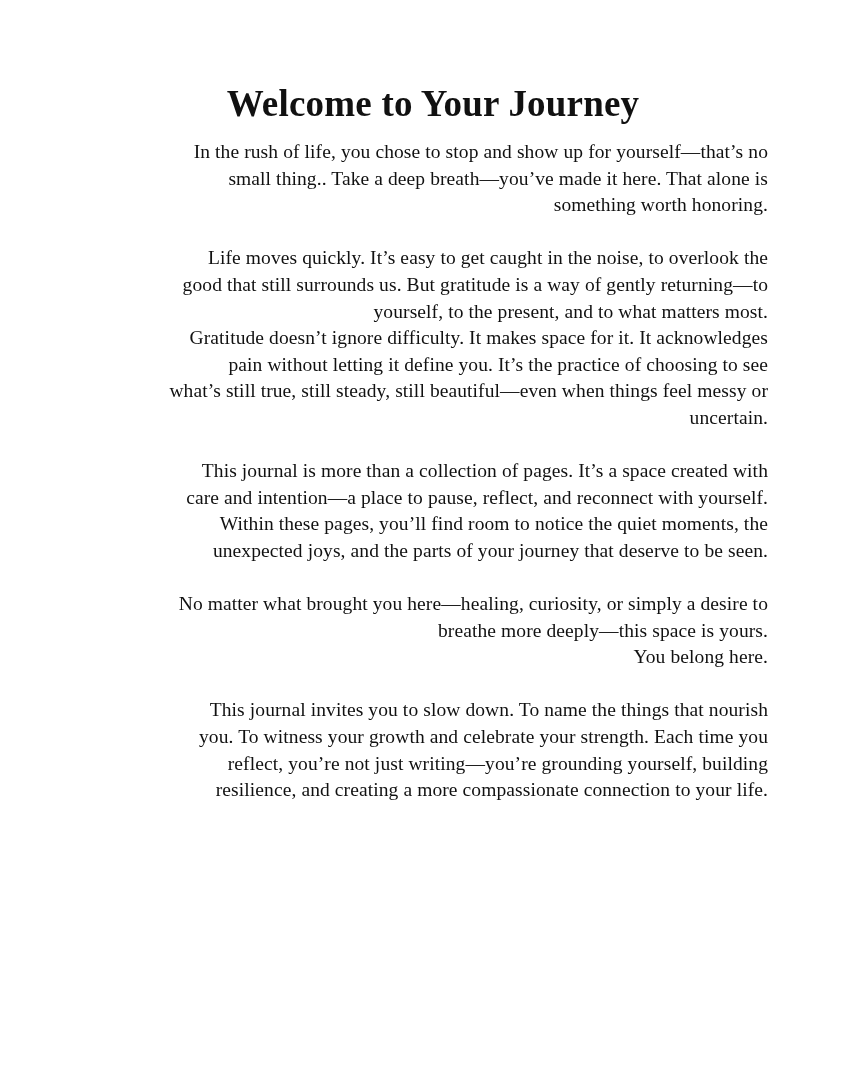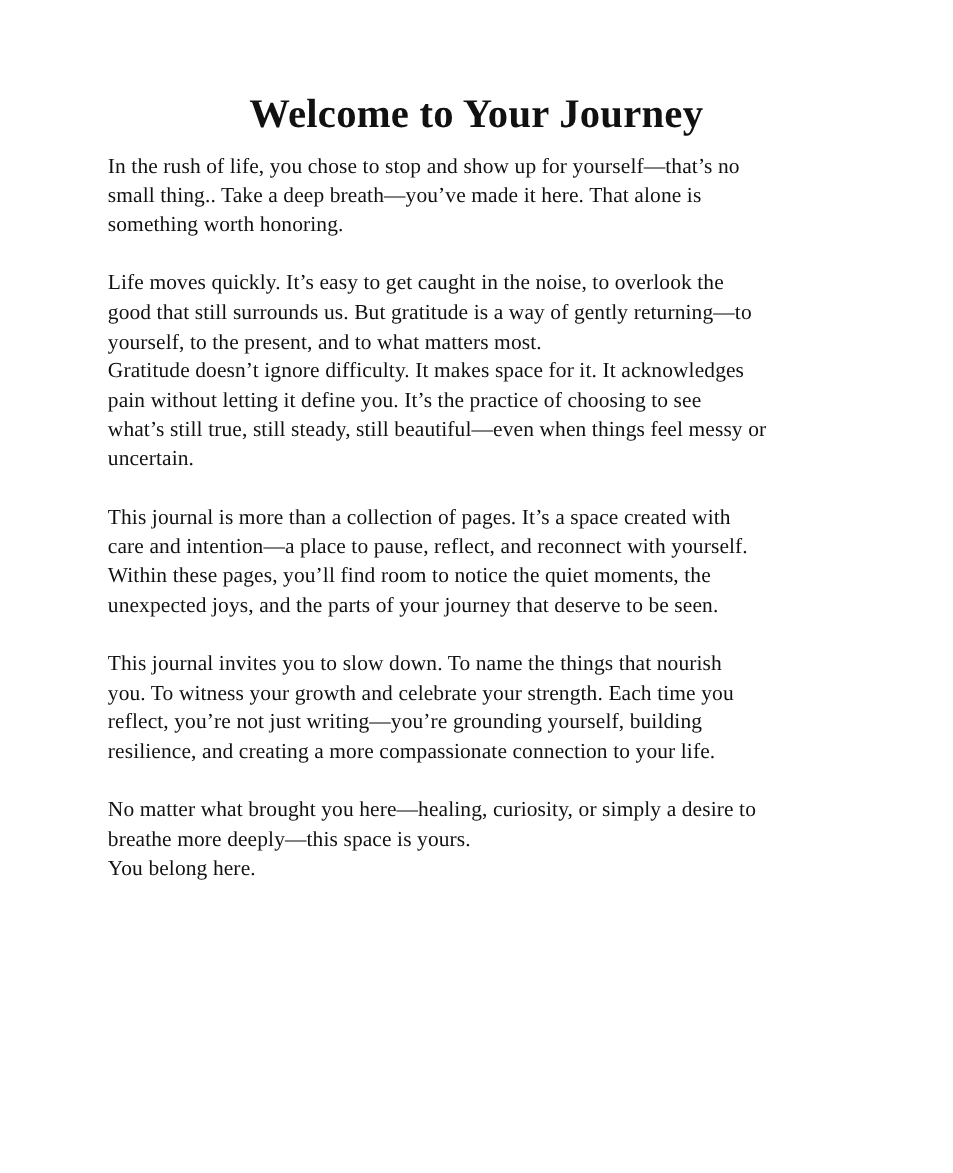--- a/index.html
+++ b/index.html
@@ -27,20 +27,21 @@
     letter-spacing: 0.2px;
     white-space: pre;
   }
   .doc-para {
     margin: 0 0 26.6px 0;
     font-size: 19.5px;
     line-height: 26.6px;
     font-weight: 400;
     white-space: pre;      
     letter-spacing: 0.1px;
+    text-align: right;
   }
 </style>
 </head>
 <body>
 
 <div class="page">
   <h1 class="doc-title">Welcome to Your Journey</h1>
 
   <p class="doc-para">In the rush of life, you chose to stop and show up for yourself—that’s no
 small thing.. Take a deep breath—you’ve made it here. That alone is
@@ -52,21 +53,21 @@
 Gratitude doesn’t ignore difficulty. It makes space for it. It acknowledges
 pain without letting it define you. It’s the practice of choosing to see
 what’s still true, still steady, still beautiful—even when things feel messy or
 uncertain.</p>
 
   <p class="doc-para">This journal is more than a collection of pages. It’s a space created with
 care and intention—a place to pause, reflect, and reconnect with yourself.
 Within these pages, you’ll find room to notice the quiet moments, the
 unexpected joys, and the parts of your journey that deserve to be seen.</p>
 
+  <p class="doc-para">No matter what brought you here—healing, curiosity, or simply a desire to
+breathe more deeply—this space is yours.
+You belong here.</p>
+
   <p class="doc-para">This journal invites you to slow down. To name the things that nourish
 you. To witness your growth and celebrate your strength. Each time you
 reflect, you’re not just writing—you’re grounding yourself, building
 resilience, and creating a more compassionate connection to your life.</p>
-
-  <p class="doc-para">No matter what brought you here—healing, curiosity, or simply a desire to
-breathe more deeply—this space is yours.
-You belong here.</p>
 </div>
 
 </body></html>

